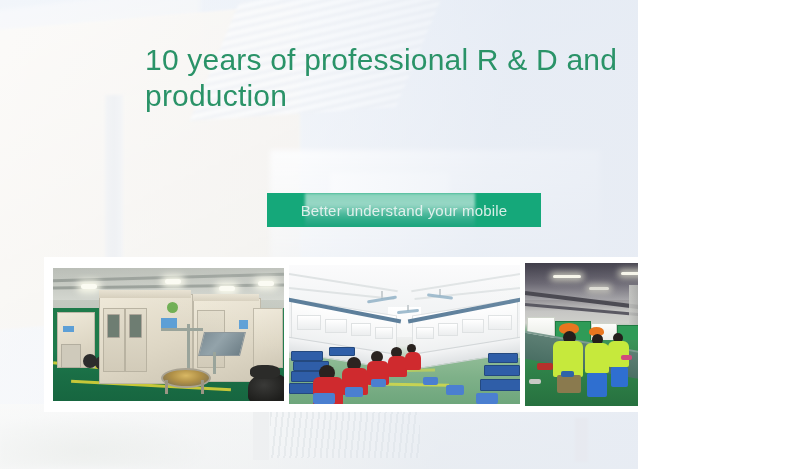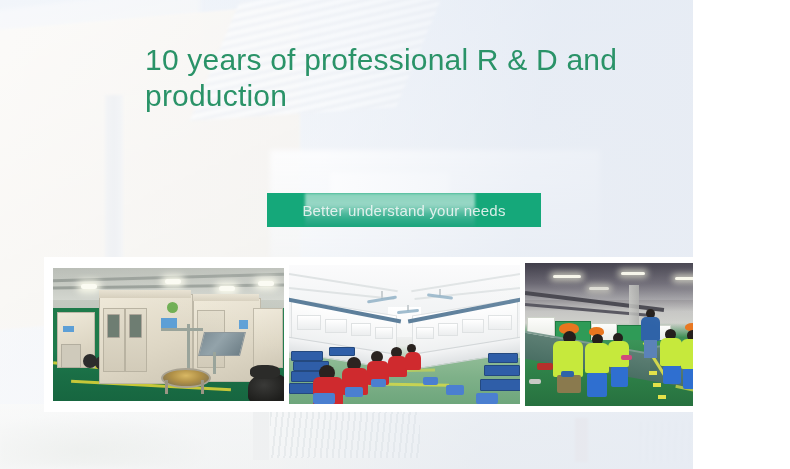--- a/index.html
+++ b/index.html
@@ -2,21 +2,21 @@
 <html><head>
 <meta charset="utf-8">
 <style>
   html, body {
     margin: 0;
     padding: 0;
     background: #ffffff;
   }
   #banner {
     position: relative;
-    width: 693px;
+    width: 638px;
     height: 469px;
     overflow: hidden;
     font-family: "Liberation Sans", sans-serif;
     background: #0f172a;
   }
 
   
   .bg-layer {
     position: absolute;
     inset: 0;
@@ -330,21 +330,21 @@
     <div class="bg-fence2"></div>
     <div class="bg-pillar"></div>
     <div class="bg-pillar2"></div>
     <div class="bg-wash"></div>
   </div>
 
   <div class="headline">10 years of professional R &amp; D and production</div>
 
 
   <button class="cta">
-    <span class="cta-label">Better understand your needs</span>
+    <span class="cta-label">Better understand your mobile</span>
   </button>
 
   <div class="photo-panel">
 
     <div class="photo p1">
       <div class="sky"></div>
       <div class="ceil"></div>
       <div class="ceilbeam" style="top:6%"></div>
       <div class="ceilbeam" style="top:13%; transform:rotate(-0.8deg)"></div>
       <div class="lamp" style="left:28px; top:16px"></div>

